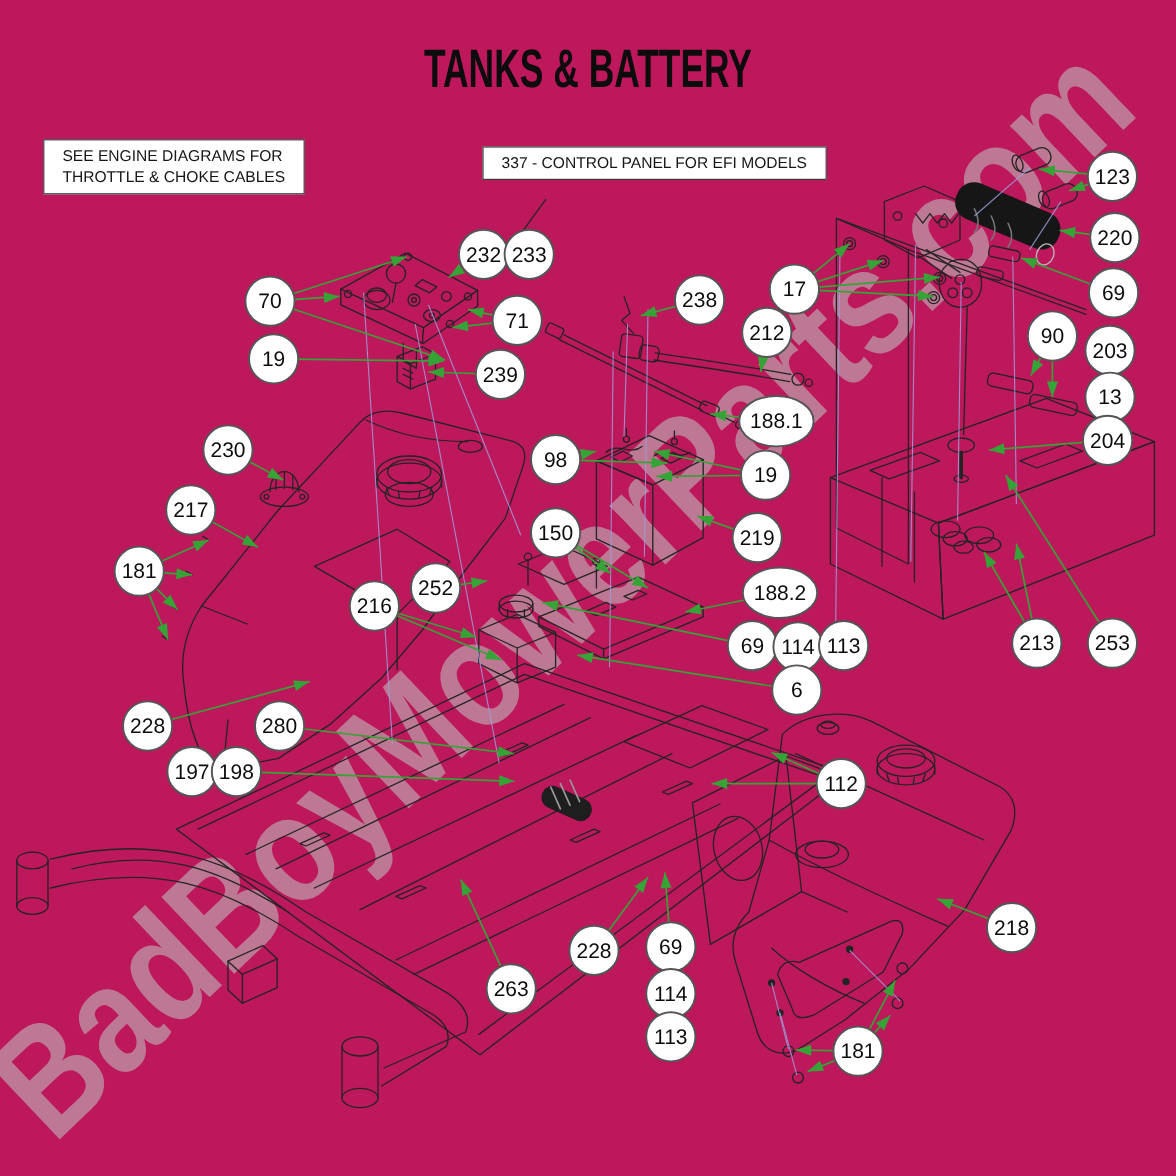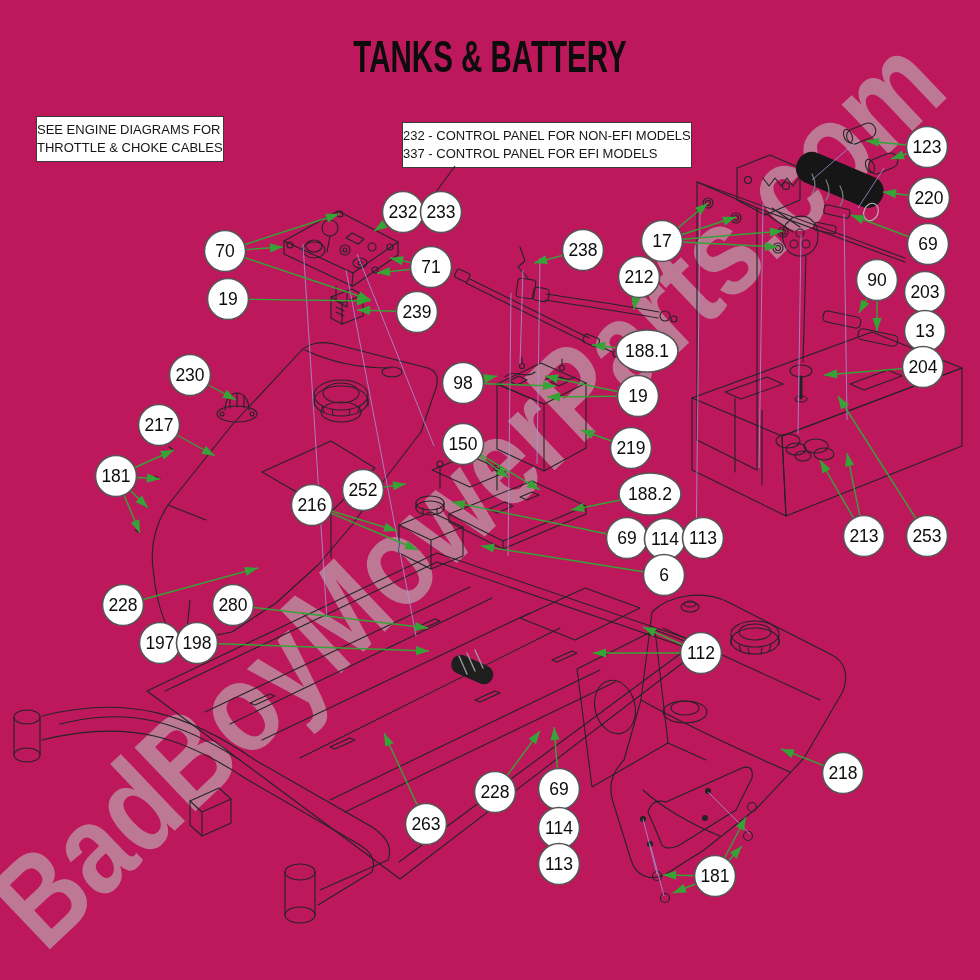--- a/index.html
+++ b/index.html
@@ -3,39 +3,38 @@
 <meta charset="utf-8">
 <style>
   html,body{margin:0;padding:0;background:#fff;}
   .canvas{position:relative;width:980px;height:980px;background:#be185d;overflow:hidden;
           font-family:"Liberation Sans",sans-serif;}
   #diagram-svg{position:absolute;left:0;top:0;}
   .title{position:absolute;left:0;right:0;top:34px;margin:0;text-align:center;
          font-size:41px;font-weight:bold;color:#0c0c0c;
          transform:scaleX(.72) scaleY(1.1);letter-spacing:0px;}
   .note{position:absolute;border:1px solid #3a3a3a;background:#fff;color:#161616;
-        font-size:13px;line-height:1.38;padding:4px 0;white-space:nowrap;}
+        font-size:13px;line-height:1.38;padding:4px 15px;white-space:nowrap;}
   #note-left{left:36px;top:116px;}
   #note-right{left:402px;top:122px;}
   .note div{white-space:nowrap;}
 </style>
 </head>
 <body>
 
 <div class="canvas">
 
   <h1 class="title">TANKS &amp; BATTERY</h1>
 
   <div class="note" id="note-left">
     <div>SEE ENGINE DIAGRAMS FOR</div>
     <div>THROTTLE &amp; CHOKE CABLES</div>
   </div>
 
   <div class="note" id="note-right">
-    <div>232 - CONTROL PANEL FOR NON-EFI MODELS</div>
     <div>337 - CONTROL PANEL FOR EFI MODELS</div>
   </div>
 
   <svg id="diagram-svg" width="980" height="980" viewBox="0 0 980 980">
 
     <text transform="translate(498,524) rotate(-43.5)" text-anchor="middle" font-size="128" font-weight="bold" fill="#bdbdbd" opacity="0.58" textLength="1250" lengthAdjust="spacingAndGlyphs">BadBoyMowerParts.com</text>
 
     <g stroke="#242424" stroke-width="1.1" fill="none" stroke-linejoin="round" stroke-linecap="round">
 
       <g>

